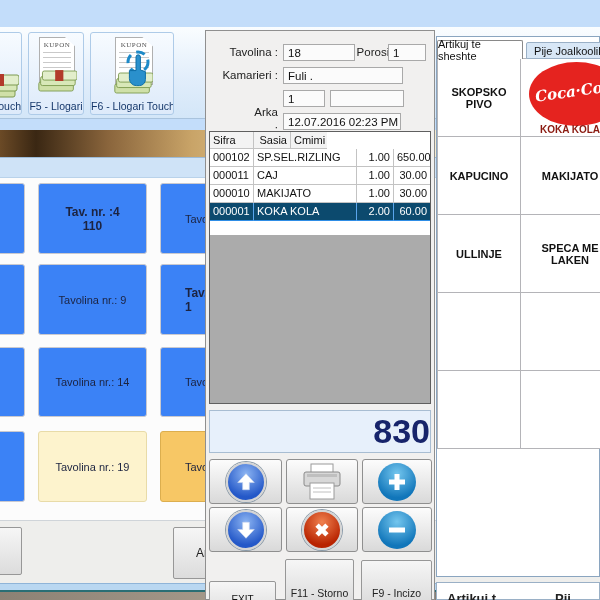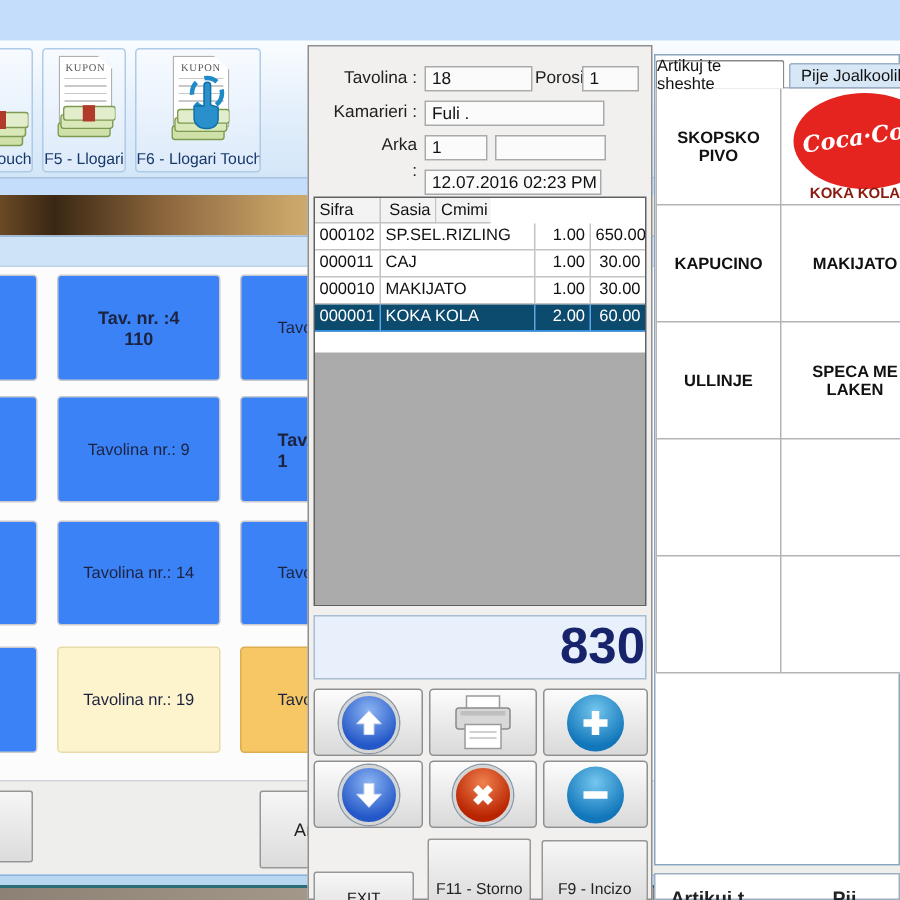--- a/index.html
+++ b/index.html
@@ -195,21 +195,21 @@
   <div class="abs mpanel"></div>
 
   <div class="abs mz flabel" style="left:205px;top:44px;width:73px;">Tavolina :</div>
   <div class="abs mz fbox" style="left:283px;top:44px;width:72px;height:17px;">18</div>
   <div class="abs mz flabel" style="left:348px;top:44px;width:54px;">Porosia :</div>
   <div class="abs mz fbox" style="left:388px;top:44px;width:38px;height:17px;">1</div>
 
   <div class="abs mz flabel" style="left:205px;top:67px;width:73px;">Kamarieri :</div>
   <div class="abs mz fbox" style="left:283px;top:67px;width:120px;height:17px;">Fuli .</div>
 
-  <div class="abs mz flabel" style="left:205px;top:89px;width:73px;padding-left:45px;">Arka :</div>
+  <div class="abs mz flabel" style="left:205px;top:104px;width:73px;padding-left:45px;">Arka :</div>
   <div class="abs mz fbox" style="left:283px;top:90px;width:42px;height:17px;">1</div>
   <div class="abs mz fbox" style="left:330px;top:90px;width:74px;height:17px;"></div>
 
   <div class="abs mz flabel" style="left:205px;top:113px;width:73px;margin-top:16px;">Data :</div>
   <div class="abs mz fbox" style="left:283px;top:113px;width:118px;height:17px;">12.07.2016 02:23 PM</div>
 
   <div class="abs mz ogrid">
     <div class="orow ohead">
       <div class="ocell c1">Sifra</div>
       <div class="ocell c3">Sasia</div>

